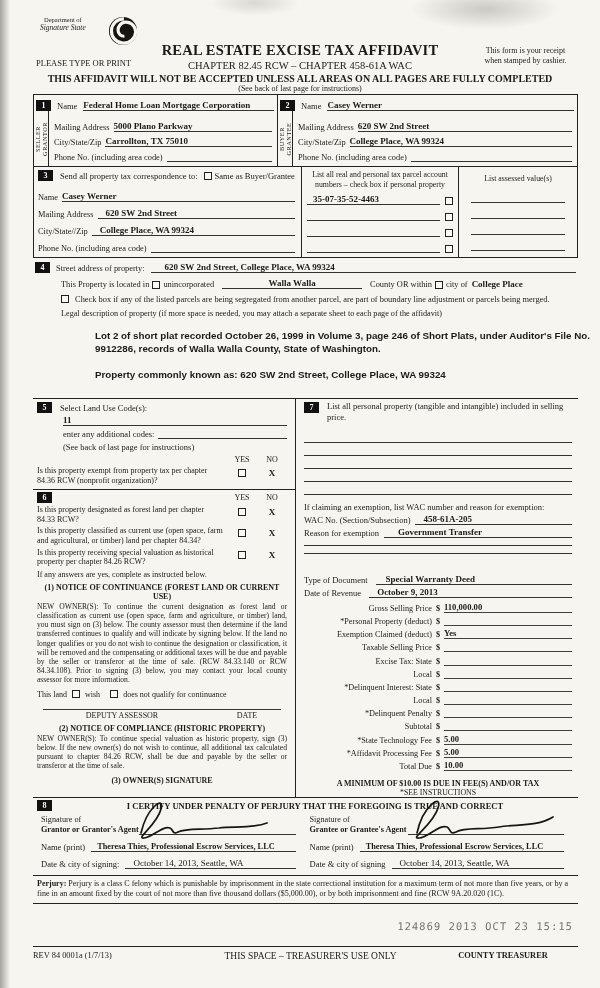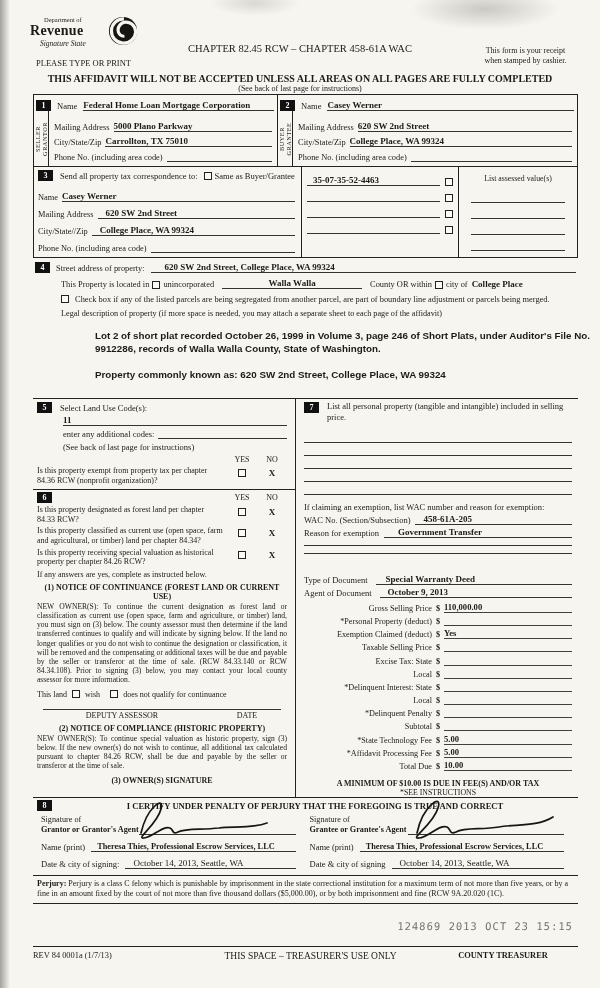--- a/index.html
+++ b/index.html
@@ -138,30 +138,30 @@
 </head>
 <body>
 
 <div class="page">
   <div class="edge-left"></div>
   <div class="smudge"></div>
   <div class="smudge2"></div>
 
   <div class="logo">
     <div class="logo-dept">Department of</div>
-    <div class="logo-rev">Revenue</div>
     <div class="logo-state">Signature State</div>
     <span class="logo-swirl">
       <svg width="30" height="30" viewBox="0 0 32 32">
         <circle cx="16" cy="16" r="15" fill="#16150f"></circle>
         <path d="M17 3 a13 13 0 1 0 12.6 14 c-.8-8-6.6-11-11.6-10.4 a8.5 8.5 0 0 0-7.3 8.4 c0 4.6 3.6 6.8 6.8 6.6" stroke="#f7f5f0" fill="none" stroke-width="3.4"></path>
       </svg>
     </span>
   </div>
   <div class="title-block">
+    <div class="main-title">REAL ESTATE EXCISE TAX AFFIDAVIT</div>
     <div class="sub-title">CHAPTER 82.45 RCW – CHAPTER 458-61A WAC</div>
   </div>
   <div class="type-print">PLEASE TYPE OR PRINT</div>
   <div class="receipt-note">
     <span>This form is your receipt</span><br>
     <span>when stamped by cashier.</span>
   </div>
   <div class="warn">THIS AFFIDAVIT WILL NOT BE ACCEPTED UNLESS ALL AREAS ON ALL PAGES ARE FULLY COMPLETED</div>
   <div class="seeback">(See back of last page for instructions)</div>
 
@@ -250,20 +250,21 @@
           <div class="frow" style="margin-top:2px;">
               <span class="lbl">City/State//Zip</span>
               <span class="uline fill"><span class="val" style="padding-left:8px;">College Place,   WA 99324</span></span>
             </div>
           <div class="frow" style="margin-top:2px;">
               <span class="lbl">Phone No. (including area code)</span>
               <span class="uline fill"></span>
             </div>
         </div>
         <div class="parcelcell">
+          <div class="parcel-hdr">List all real and personal tax parcel account numbers – check box if personal property</div>
           <div class="parcel-row">
               <span class="uline fill"><span class="val" style="padding-left:6px;">35-07-35-52-4463</span></span>
               <span class="cb" style="margin-left:5px;"></span>
             </div>
           <div class="parcel-row">
               <span class="uline fill"></span>
               <span class="cb" style="margin-left:5px;"></span>
             </div>
           <div class="parcel-row">
               <span class="uline fill"></span>
@@ -409,21 +410,21 @@
             <span style="padding-right:5px; white-space:nowrap;">Reason for exemption</span>
             <span class="uline fill"><span class="val" style="padding-left:14px;">Government Transfer</span></span>
           </div>
         <div class="uline" style="height:12px;"></div>
         <div class="uline" style="height:12px;"></div>
         <div class="wac-row" style="margin-top:20px; height:17px;">
             <span style="padding-right:8px; white-space:nowrap;">Type of Document</span>
             <span class="uline fill"><span class="val" style="padding-left:10px;">Special Warranty Deed</span></span>
           </div>
         <div class="wac-row" style="height:17px;">
-            <span style="padding-right:8px; white-space:nowrap;">Agent of Document</span>
+            <span style="padding-right:8px; white-space:nowrap;">Date of Revenue</span>
             <span class="uline fill"><span class="val" style="padding-left:8px;">October 9, 2013</span></span>
           </div>
 
         <div class="money">
           <div class="mrow">
               <span class="mlabel">Gross Selling Price</span>
               <span class="mdollar">$</span>
               <span class="mline"><span class="val">110,000.00</span></span>
             </div>
           <div class="mrow">

